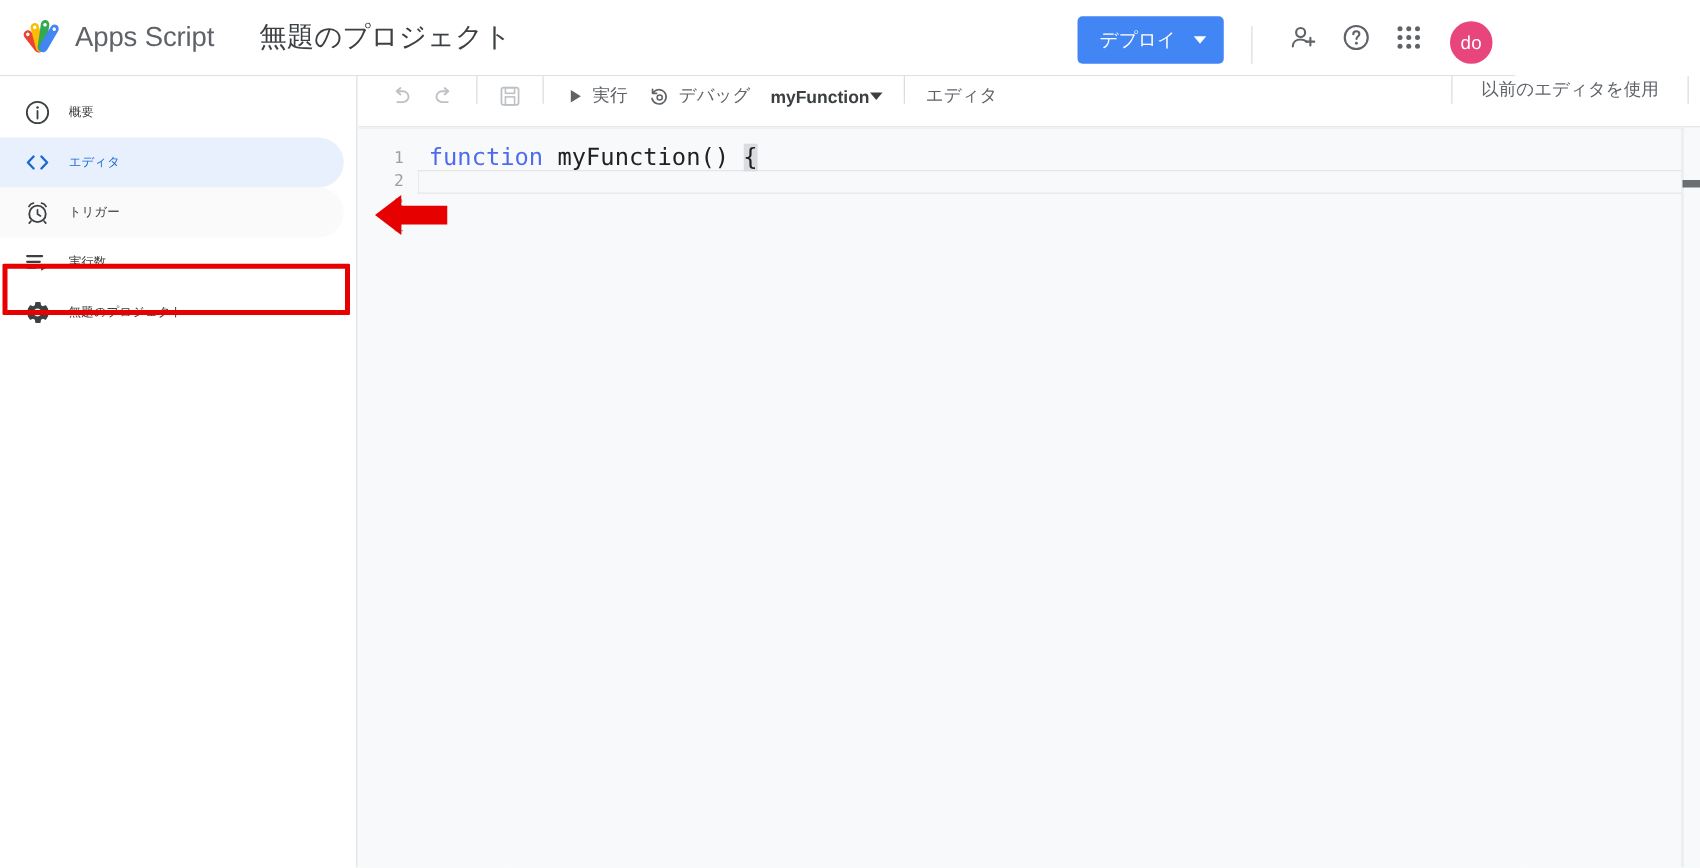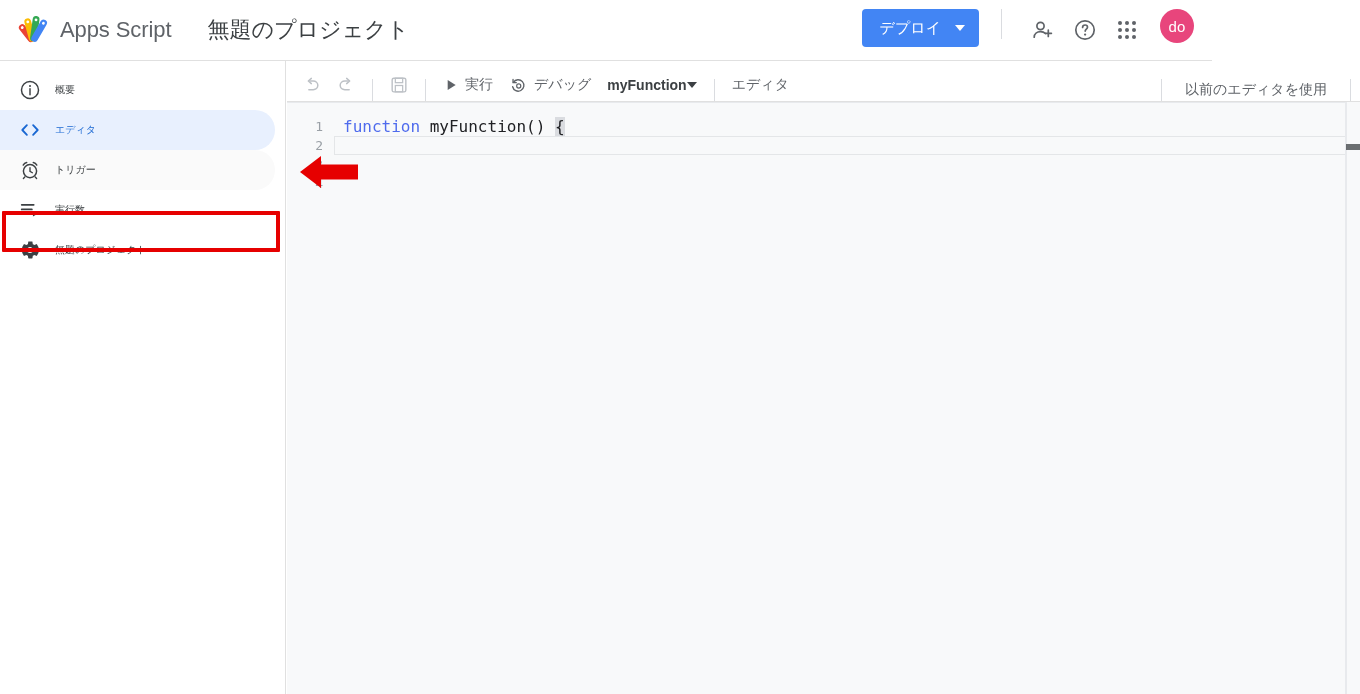--- a/index.html
+++ b/index.html
@@ -23,21 +23,21 @@
   .logo { width: 38px; height: 34px; flex: none; }
   .brand-name {
     font-size: 22px; color: #5f6368; margin-left: 8px;
     letter-spacing: -0.1px; white-space: nowrap;
   }
   .project-title {
     font-size: 22px; color: #3c4043; margin-left: 36px;
     white-space: nowrap; cursor: text;
   }
   .header-right {
-    margin-left: auto; display: flex; align-items: flex-start;
+    margin-left: auto; display: flex; align-items: flex-end;
     padding-right: 18px; gap: 0;
   }
   .deploy-btn {
     background: #4285f4; color: #ffffff;
     height: 38px; border: none; border-radius: 4px;
     padding: 0 14px 0 18px;
     font-size: 15px; font-family: inherit;
     display: flex; align-items: center; gap: 14px;
     cursor: pointer; white-space: nowrap;
   }
@@ -106,22 +106,22 @@
   
   .editor-pane {
     position: absolute; top: 61px; left: 287px;
     width: 1073px; height: 633px;
     background: #f8f9fa;
   }
   .toolbar {
     height: 41px; width: 100%;
     border-bottom: 1px solid #e0e0e0;
     background: #ffffff;
-    display: flex; align-items: flex-end;
-    padding-left: 8px;
+    display: flex; align-items: flex-start;
+    padding-left: 17px;
   }
   .tb-btn {
     height: 32px; display: flex; align-items: center; gap: 6px;
     padding: 0 8px; border: none; background: transparent;
     cursor: pointer; font-family: inherit; font-size: 14px;
     color: #5f6368; border-radius: 4px; white-space: nowrap;
   }
   .tb-icon-only { width: 34px; justify-content: center; padding: 0; }
   .tb-sep { width: 1px; height: 22px; background: #dadce0; margin: 0 9px; }
   .tb-fnname {
@@ -161,21 +161,21 @@
     text-align: right; padding-right: 11px;
     font-family: "DejaVu Sans Mono", "Liberation Mono", monospace;
     font-size: 13px; color: #9aa0a6;
   }
   .code-lines {
     position: absolute; left: 47px; top: 0; right: 0;
   }
   .cl {
     height: 19px; line-height: 19px;
     font-family: "DejaVu Sans Mono", "Liberation Mono", monospace;
-    font-size: 16px; color: #202124;
+    font-size: 19px; color: #202124;
     white-space: pre; padding-left: 9px;
   }
   .cl.active {
     background: #f8f9fa;
     border: 1px solid #e4e6e8;
     border-left: none; border-right: none;
     box-shadow: inset 1px 0 0 #e4e6e8;
     height: 19px;
   }
   .kw { color: #4f6bed; }

